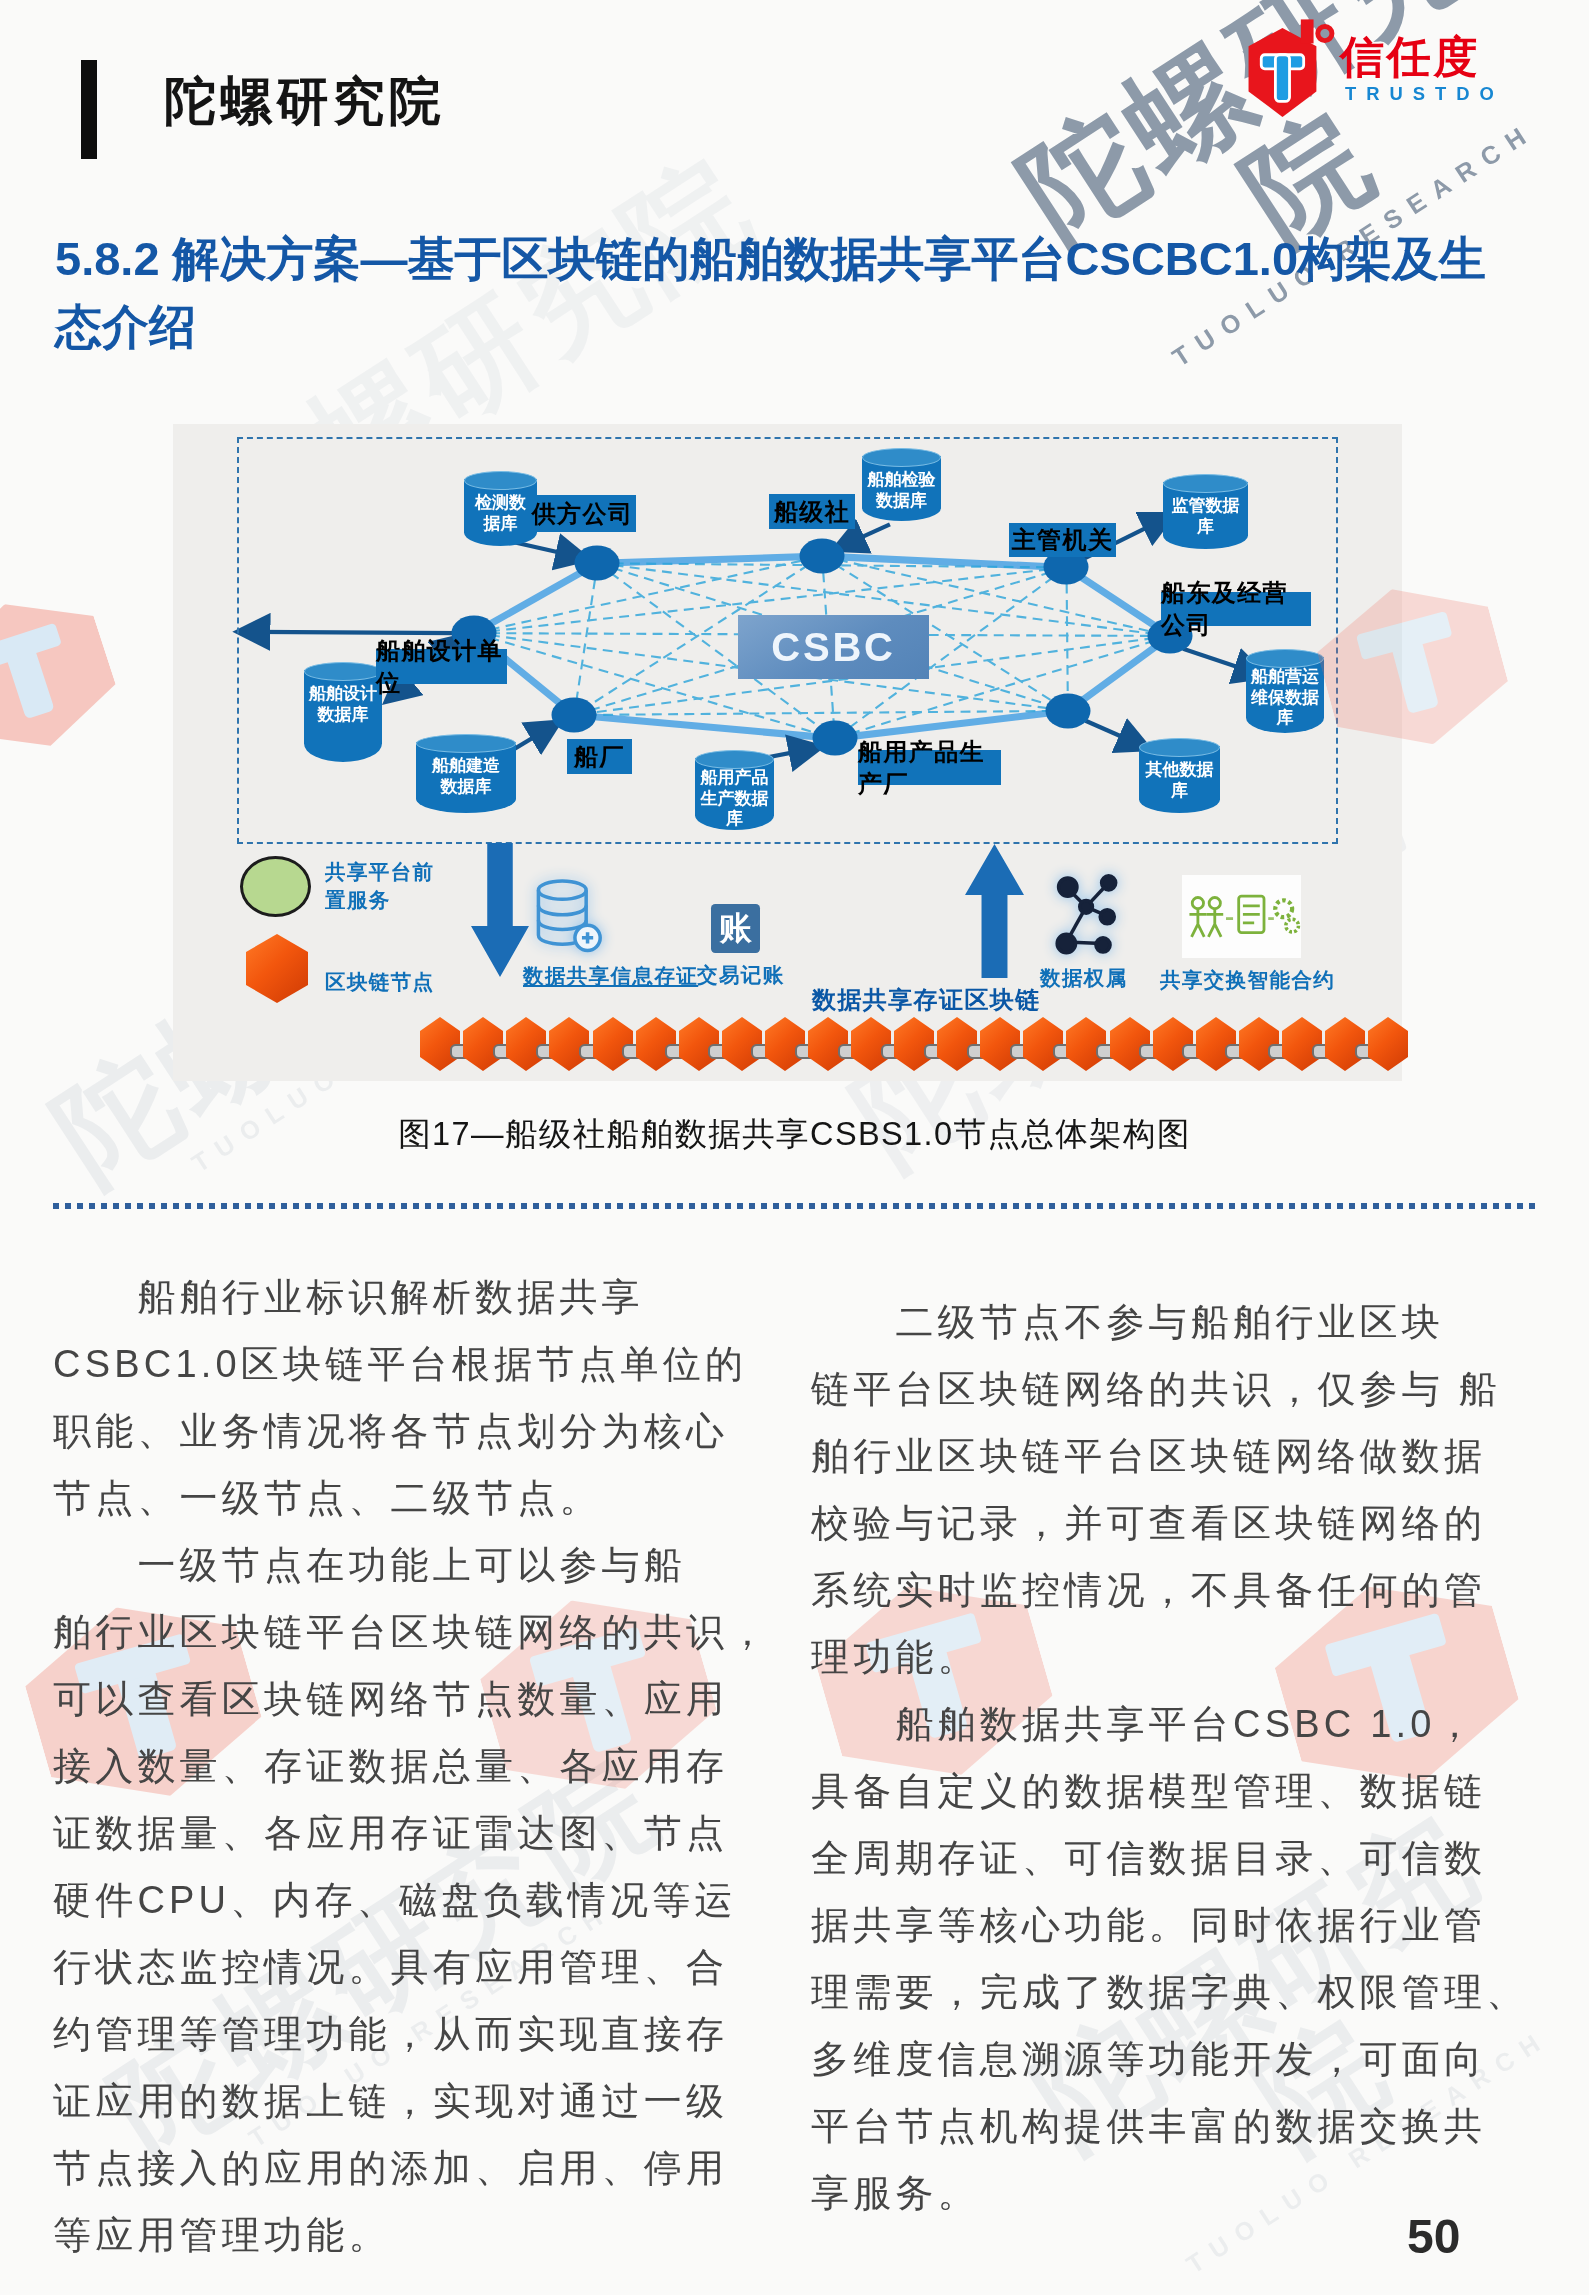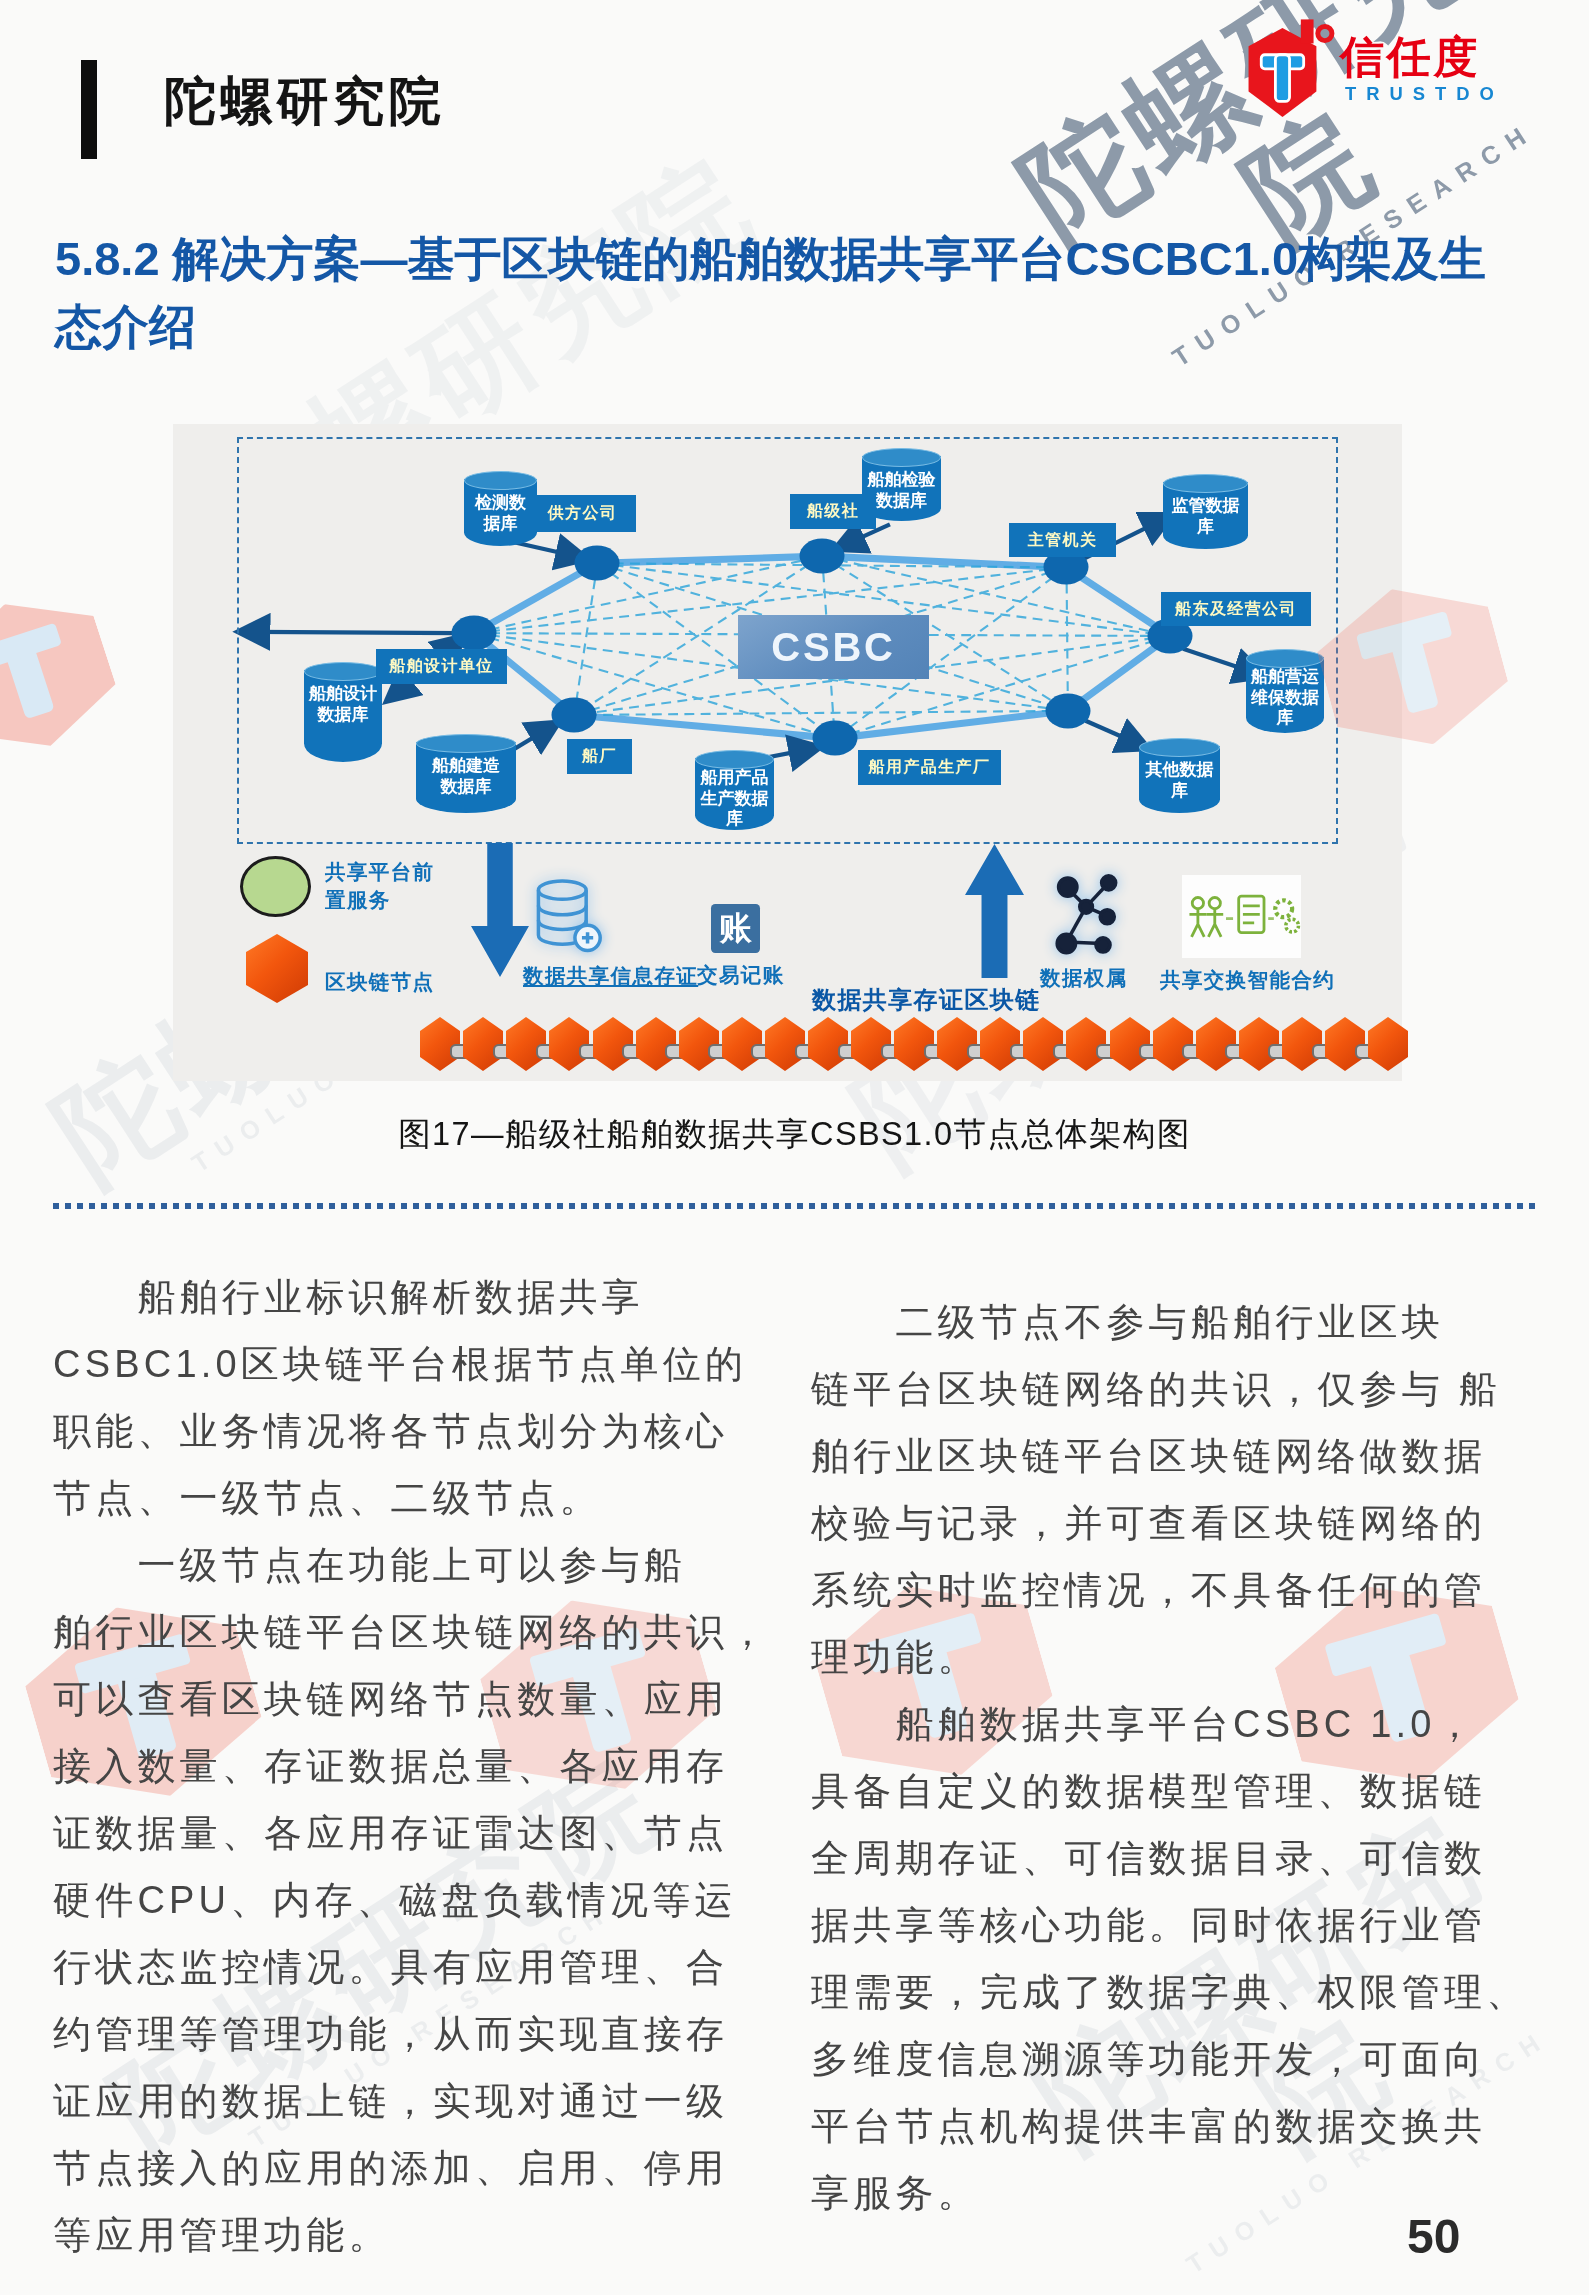--- a/index.html
+++ b/index.html
@@ -30,21 +30,21 @@
   
   .figure{left:173px;top:424px;width:1229px;height:657px;background:#efeeec;}
   .dashed-box{position:absolute;left:64px;top:12.7px;width:1097px;height:403px;
               border:2.1px dashed #2f74ad;}
   .cyl{position:absolute;background:#1173ba;color:#fff;text-align:center;
        border-radius:0 0 50% 50%/0 0 20% 20%;}
   .cyl:before{content:"";position:absolute;top:-8.5px;left:0;width:100%;height:19px;
        background:#2f8cc9;border:1.4px solid #79bce4;border-radius:50%;box-sizing:border-box;}
   .cyl .cl{position:relative;padding-top:14px;font-size:17px;font-weight:bold;
        white-space:pre-line;line-height:20.5px;}
-  .entity{position:absolute;background:#1173ba;color:#fef9c3;font-weight:bold;font-size:16px;
+  .entity{position:absolute;background:#1173ba;color:#000000;font-weight:bold;font-size:24px;
        display:flex;align-items:center;justify-content:center;letter-spacing:1.4px;}
   .csbc{position:absolute;left:565px;top:191px;width:191px;height:64px;
        background:linear-gradient(150deg,#7ea4cd 0%,#5e8cbe 55%,#5383b7 100%);
        color:#eef5fc;font-size:40px;font-weight:bold;letter-spacing:2.8px;
        display:flex;align-items:center;justify-content:center;}
   .node{position:absolute;width:45px;height:35px;background:#0e67ae;border-radius:50%;
        transform:translate(-50%,-50%);}
   .big-arrow{position:absolute;background:#1b6cb5;}
   .arr-down{clip-path:polygon(28% 0,72% 0,72% 62%,100% 62%,50% 100%,0 62%,28% 62%);}
   .arr-up{clip-path:polygon(50% 0,100% 38%,72% 38%,72% 100%,28% 100%,28% 38%,0 38%);}
@@ -226,21 +226,21 @@
         <div class="cl" style="padding-top:10px;">船舶营运
 维保数据
 库</div>
       </div>
     <div class="cyl" style="left:966px;top:322px;width:81px;height:67px;">
         <div class="cl">其他数据
 库</div>
       </div>
 
     <div class="entity" style="left:356px;top:71px;width:107px;height:37px;">供方公司</div>
-    <div class="entity" style="left:617px;top:70px;width:86px;height:35px;">船级社</div>
+    <div class="entity" style="left:596px;top:70px;width:86px;height:35px;">船级社</div>
     <div class="entity" style="left:836px;top:99px;width:107px;height:34px;">主管机关</div>
     <div class="entity" style="left:988px;top:168px;width:150px;height:34px;">船东及经营公司</div>
     <div class="entity" style="left:203px;top:225px;width:131px;height:35px;">船舶设计单位</div>
     <div class="entity" style="left:394px;top:315px;width:65px;height:35px;">船厂</div>
     <div class="entity" style="left:685px;top:326px;width:143px;height:35px;">船用产品生产厂</div>
 
     <div class="csbc">CSBC</div>
 
     <div class="legend-ellipse"></div>
     <div class="blab" style="left:152px;top:434px;white-space:pre-line;line-height:28px;">共享平台前

